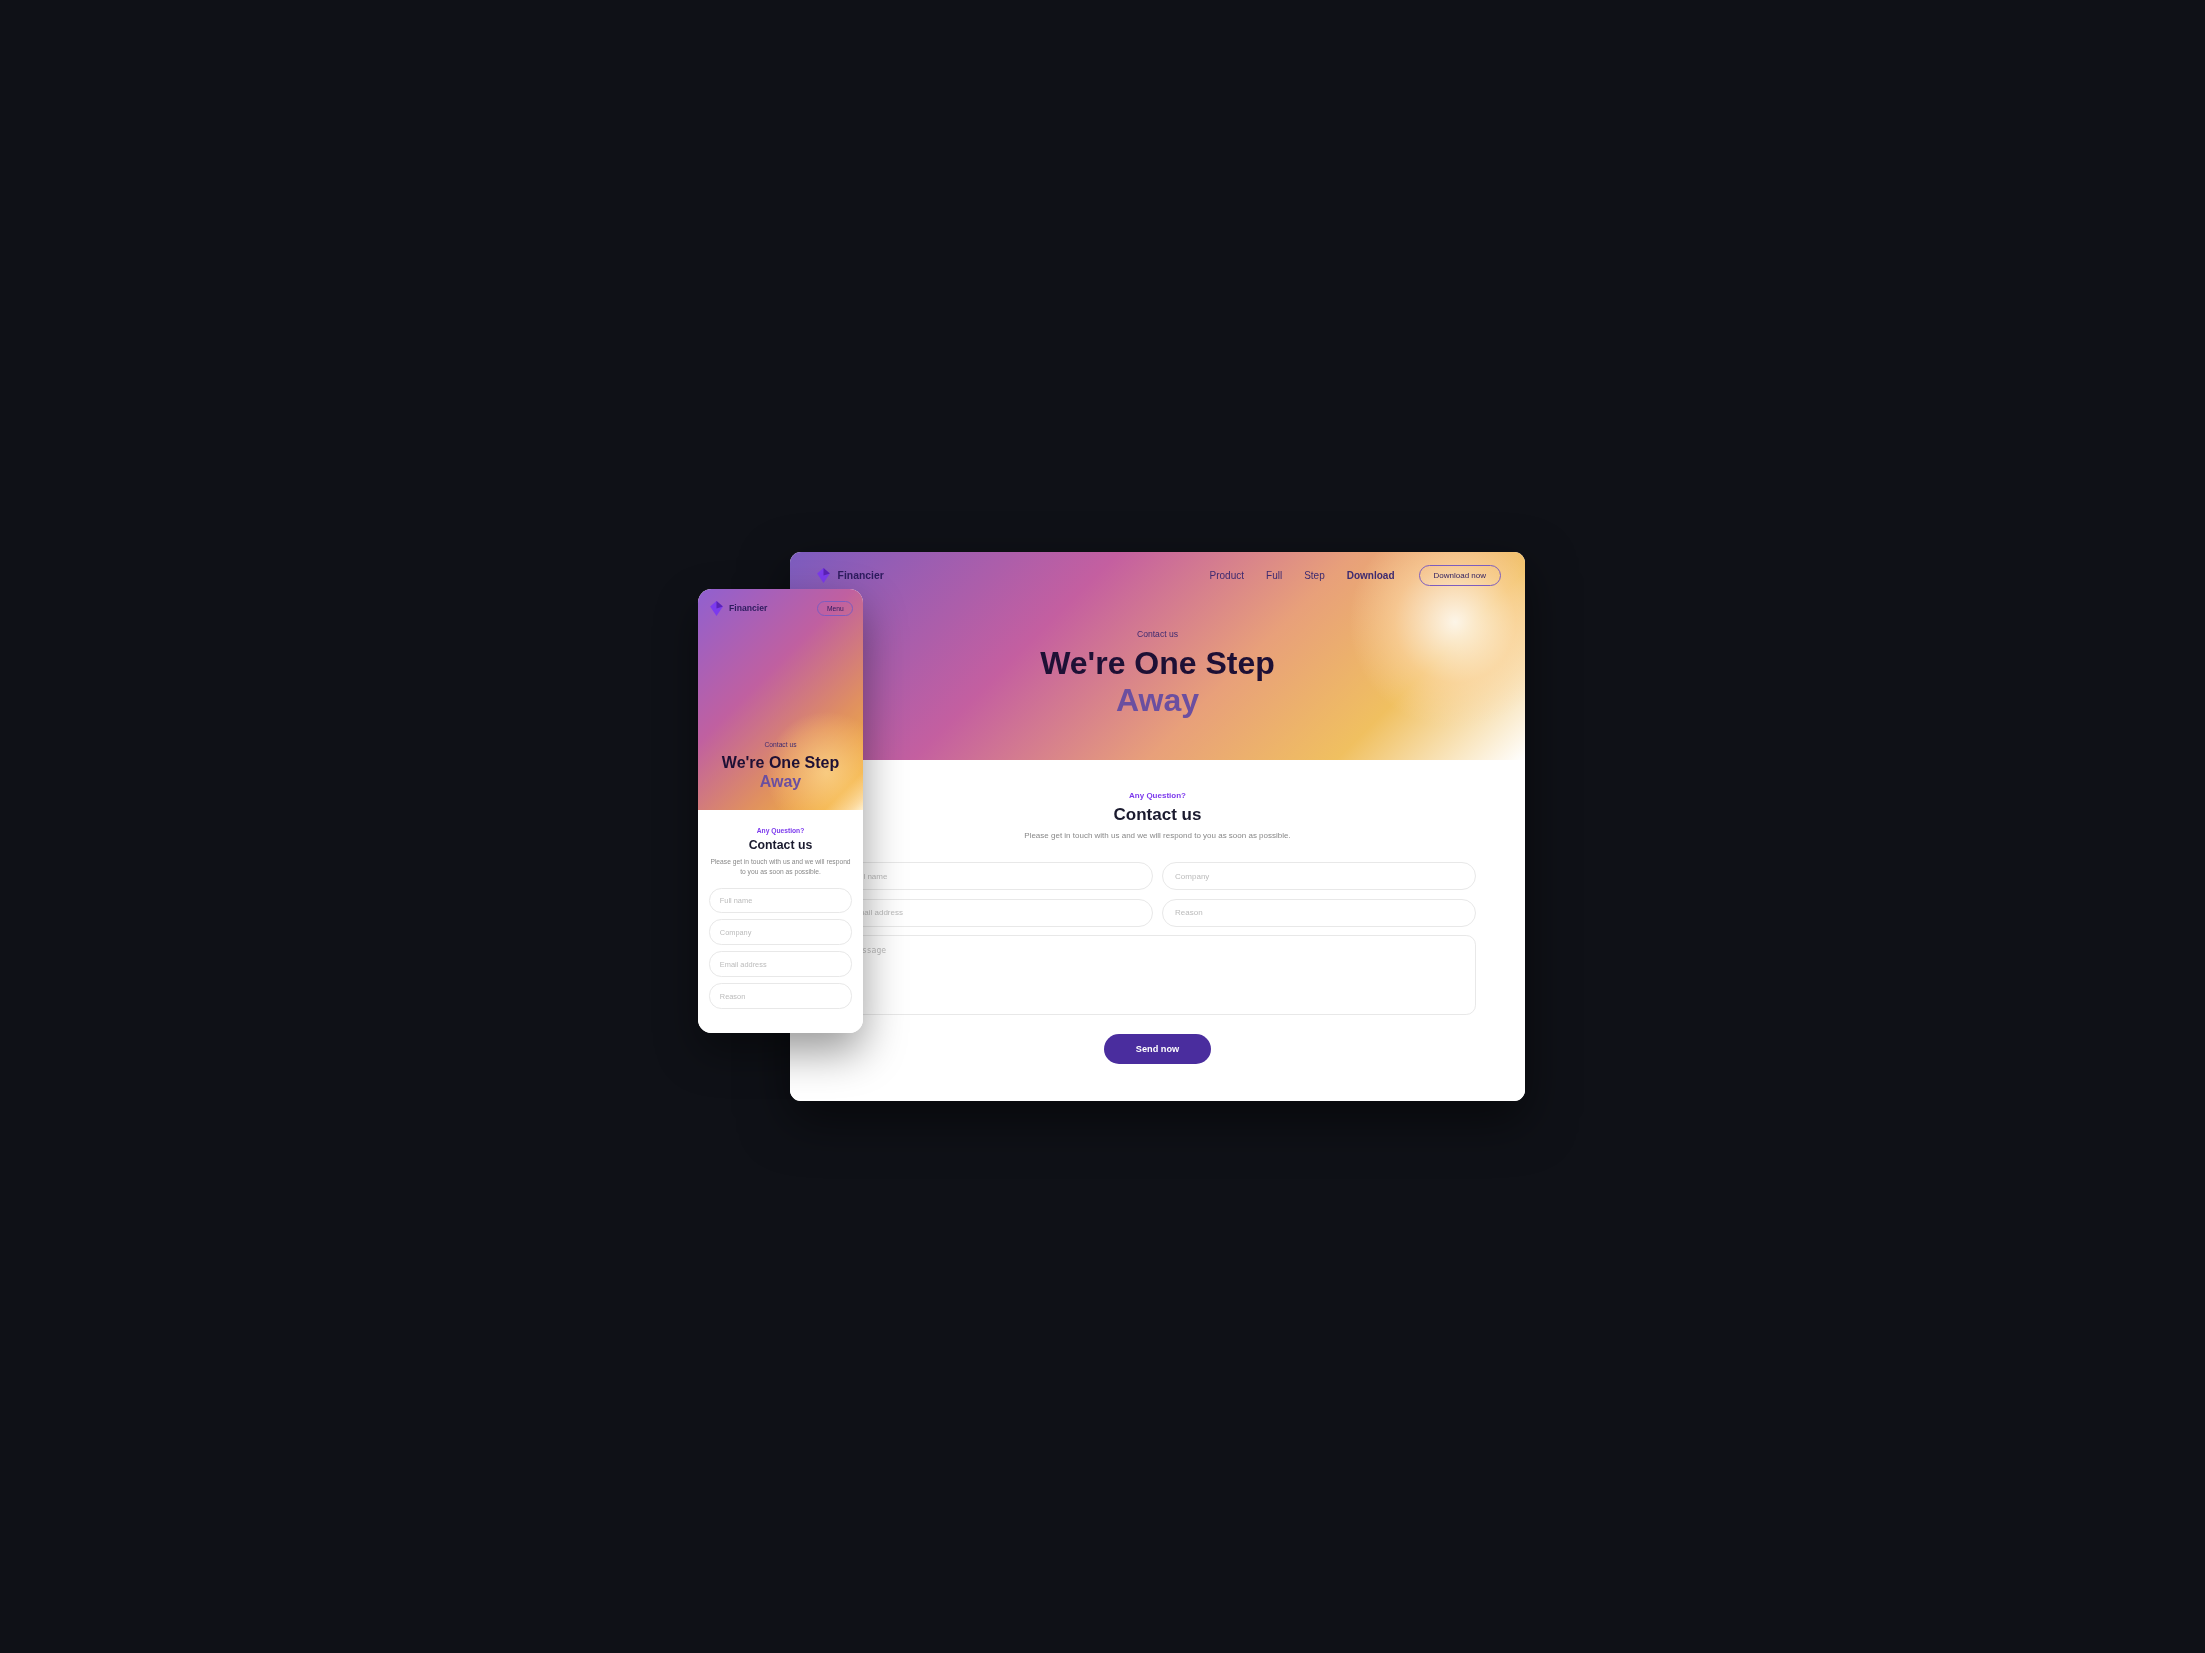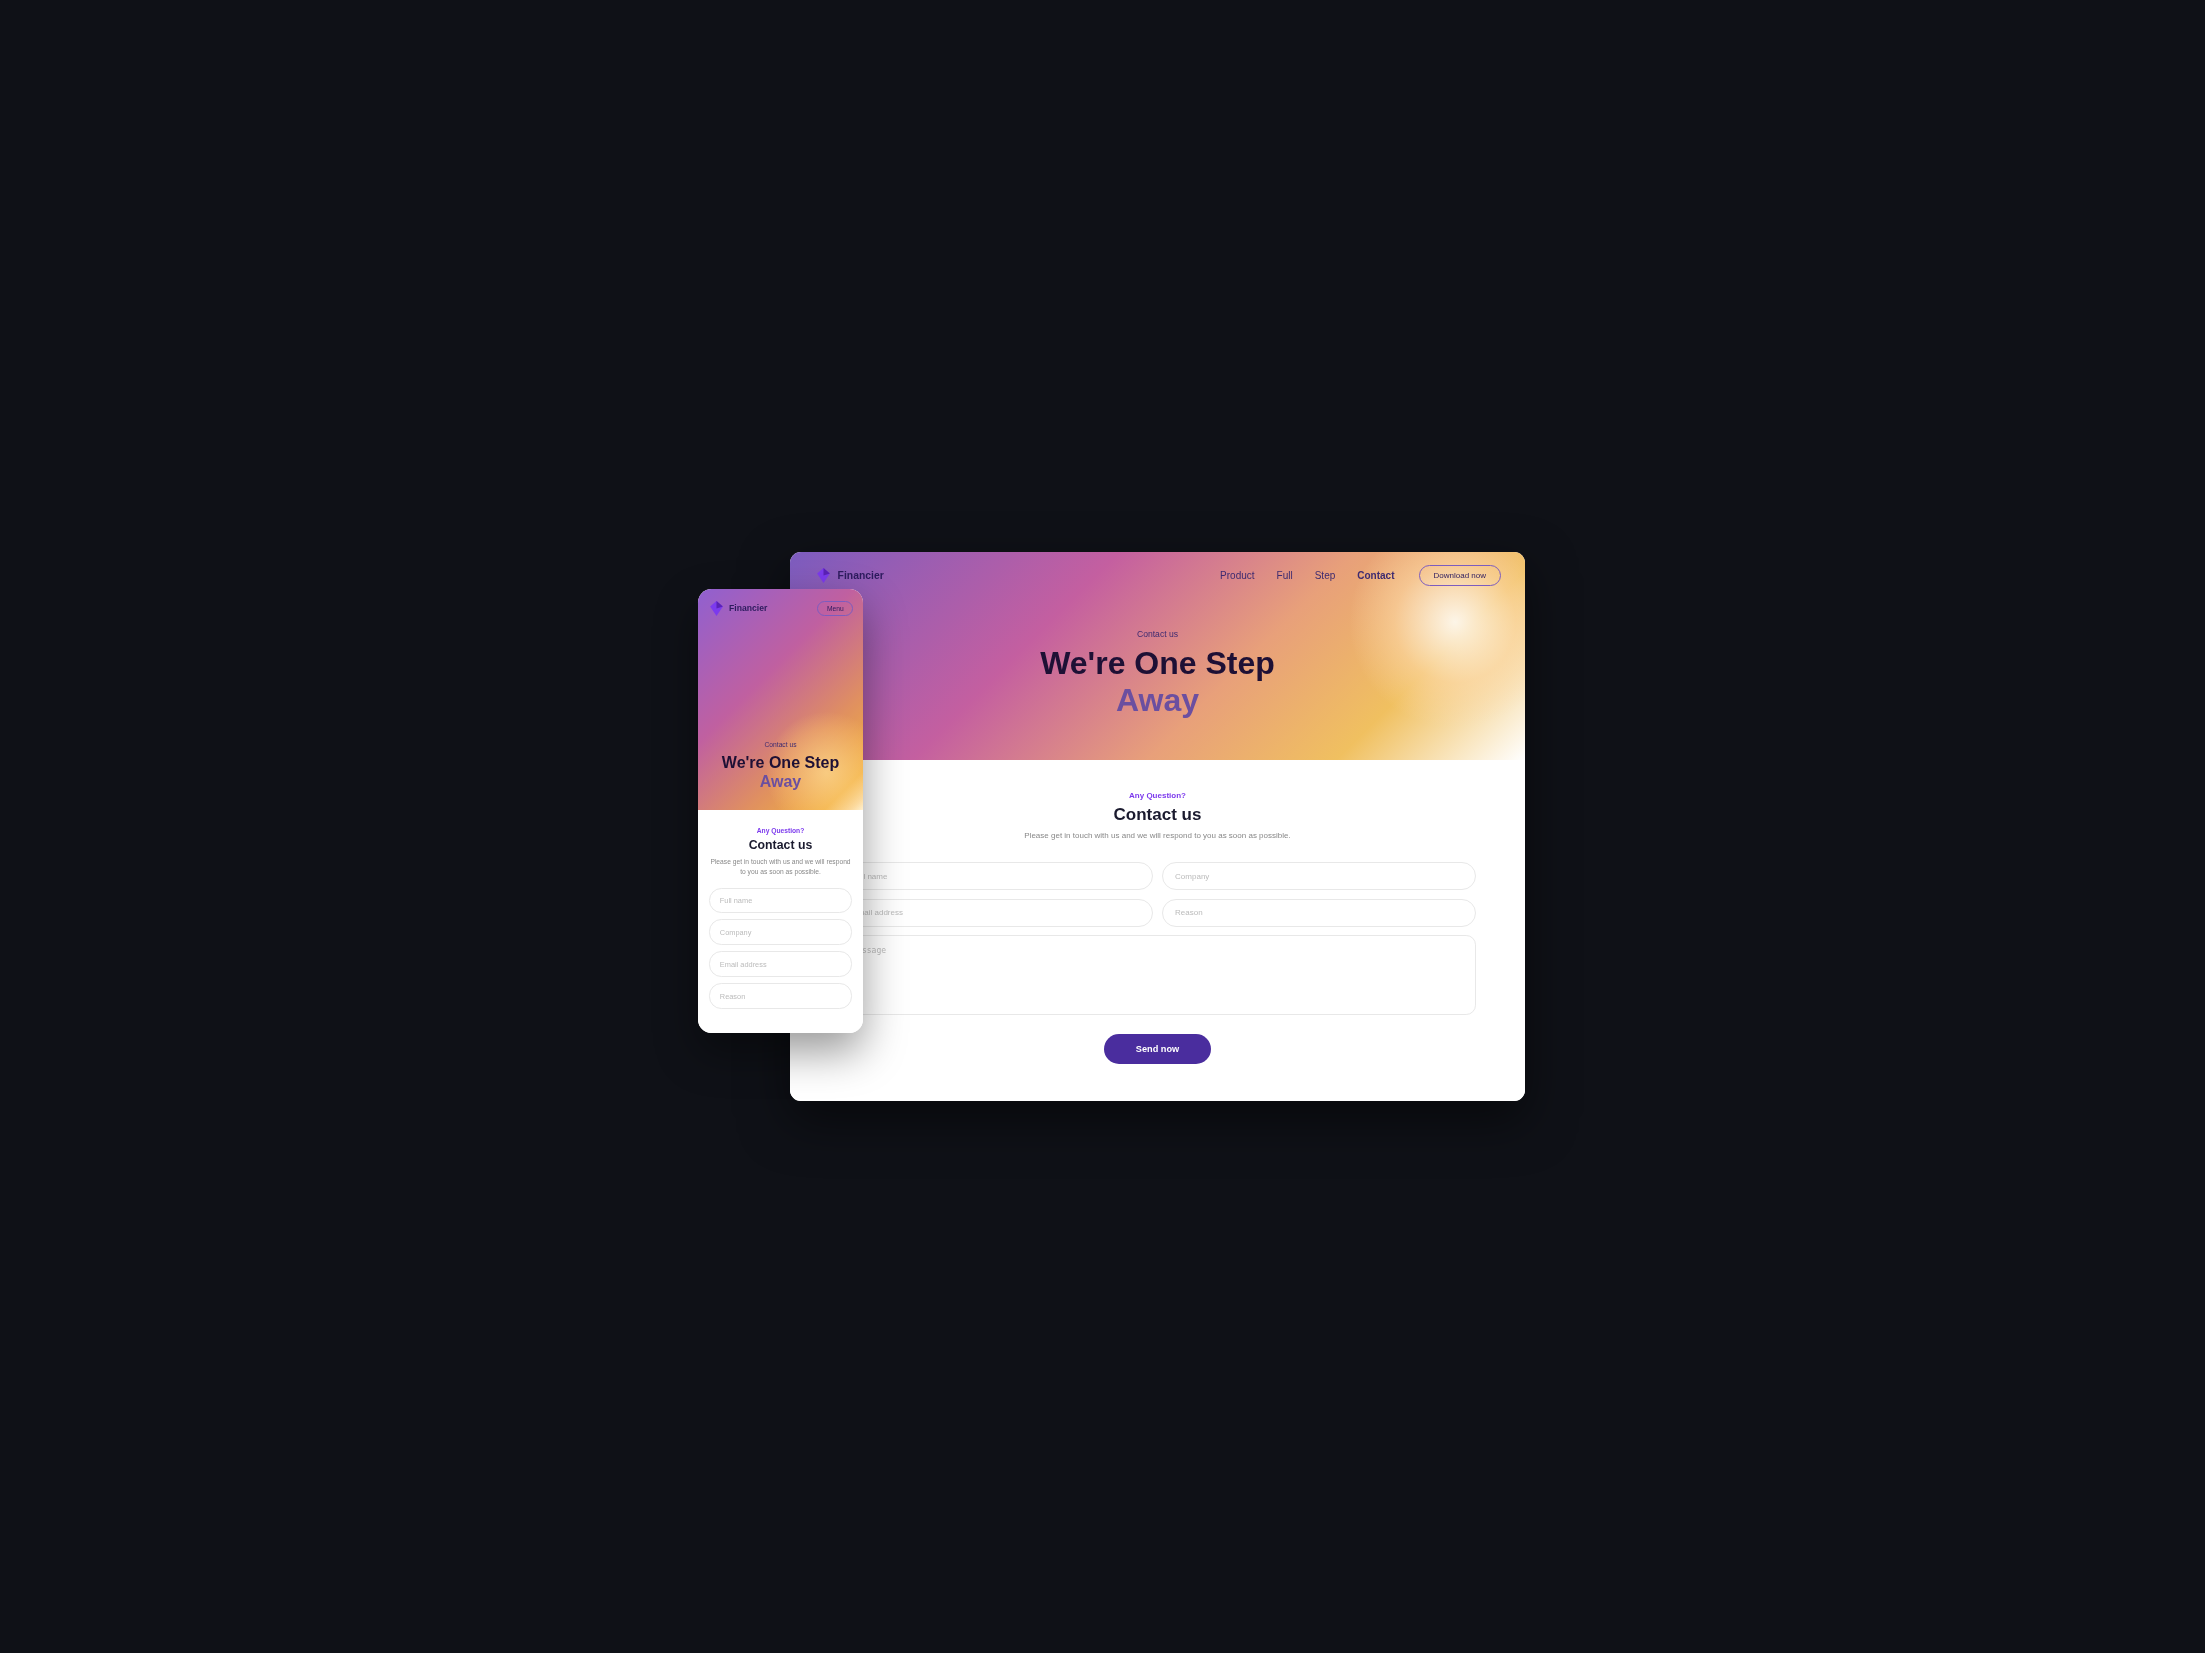--- a/index.html
+++ b/index.html
@@ -394,21 +394,21 @@
           <svg class="logo-diamond" width="17" height="17" viewBox="0 0 32 32">
             <polygon points="16,2 28,12 16,30 4,12" fill="#7c3aed"></polygon>
             <polygon points="16,2 28,12 16,16" fill="#5b21b6"></polygon>
           </svg>
           <span class="nav-logo-text">Financier</span>
         </div>
         <div class="nav-links">
           <span class="nav-link">Product</span>
           <span class="nav-link">Full</span>
           <span class="nav-link">Step</span>
-          <span class="nav-link active">Contact</span>
+          <span class="nav-link active">Download</span>
         </div>
         <button class="nav-download-btn">Download now</button>
       </nav>
 
       <div class="desktop-hero-content">
         <div class="hero-eyebrow">Contact us</div>
         <div class="hero-title">
           <span>We're One Step</span><br>
           <span class="muted">Away</span>
         </div>

